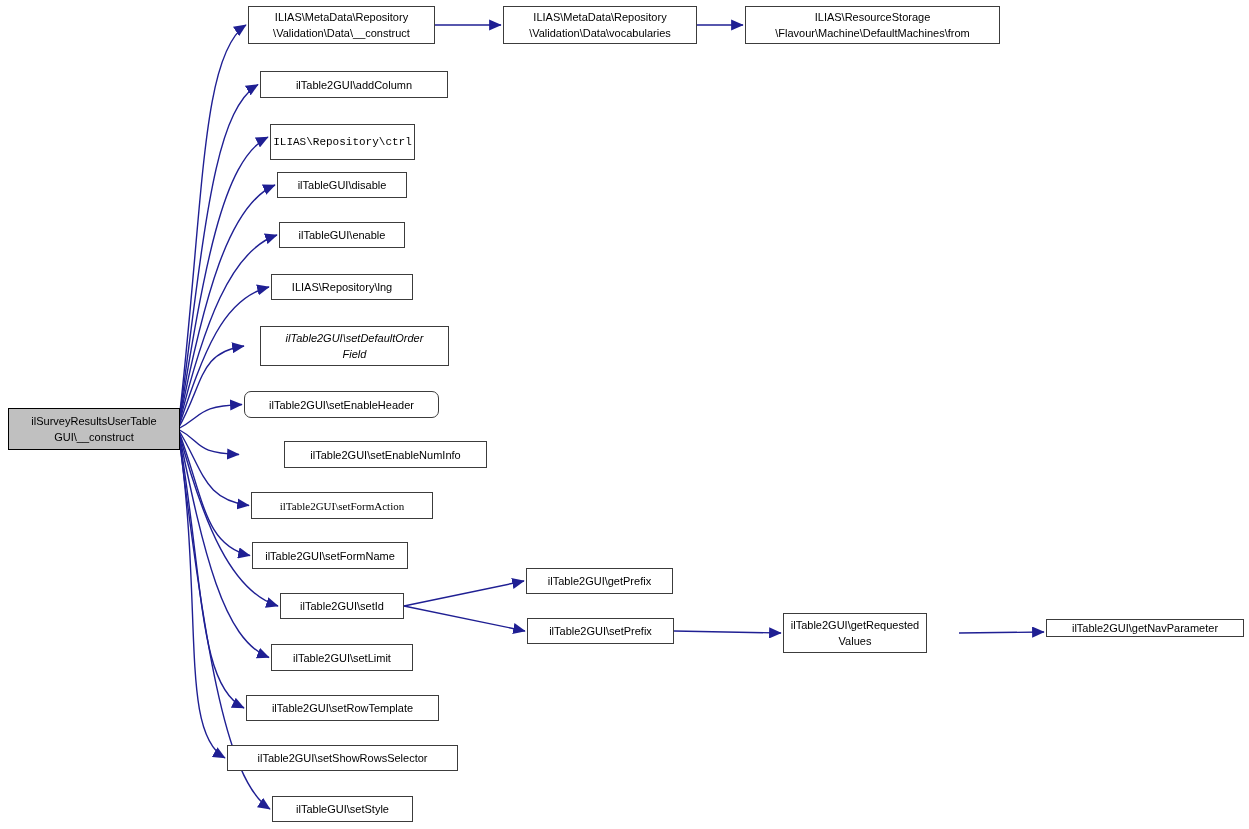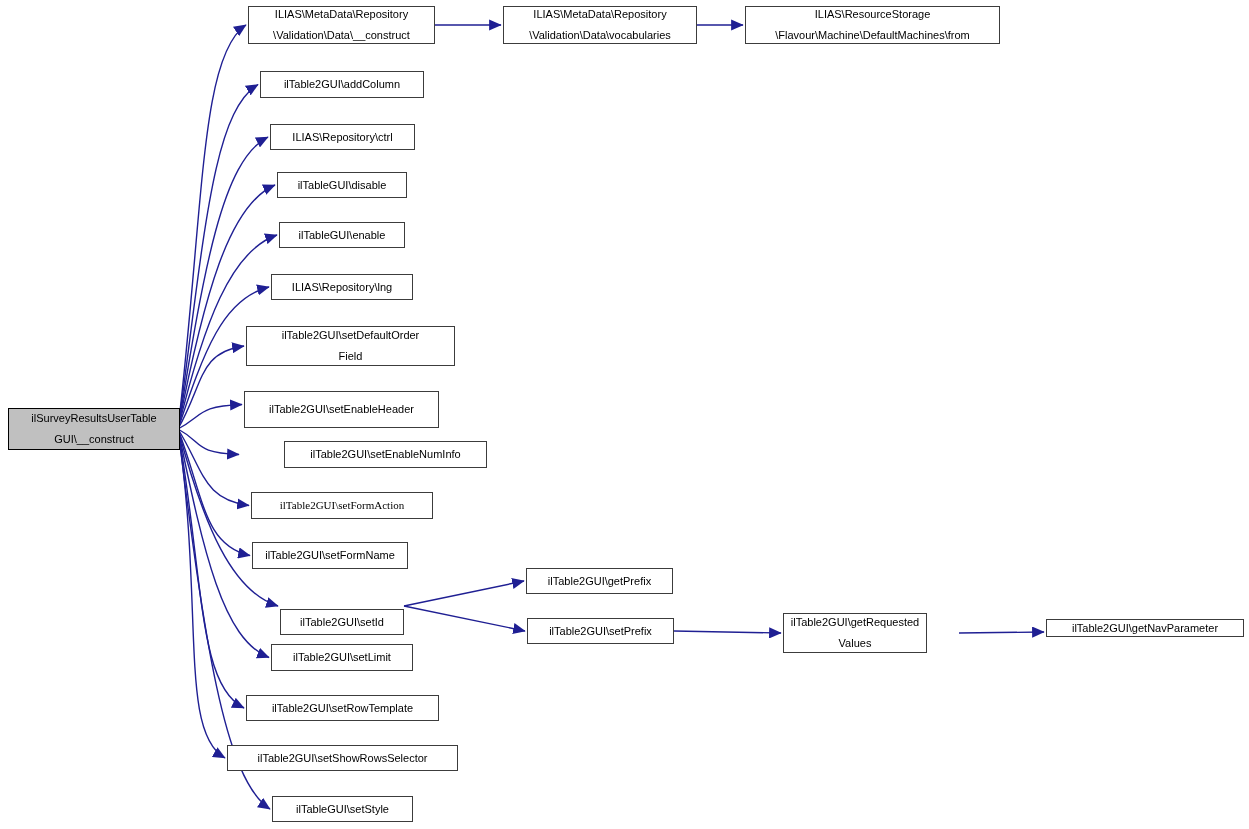--- a/index.html
+++ b/index.html
@@ -30,21 +30,21 @@
     box-sizing:border-box;
     display:flex;
     align-items:center;
     justify-content:center;
     text-align:center;
     white-space:pre-line;
     background:var(--node-fill);
     border:1px solid var(--node-border);
     color:var(--text);
     font-size:11px;
-    line-height:21px;
+    line-height:16px;
     padding:1px 3px;
     cursor:pointer;
   }
   .node.start{
     background:var(--start-fill);
     border:1.5px solid var(--start-border);
     cursor:default;
   }
 </style>
 </head>
@@ -82,32 +82,32 @@
     </svg>
   <div id="node-layer">
       <div class="node start" style="left: 8px; top: 408px; width: 172px; height: 42px;">ilSurveyResultsUserTable
 GUI\__construct</div>
       <div class="node" style="left: 248px; top: 6px; width: 187px; height: 38px;">ILIAS\MetaData\Repository
 \Validation\Data\__construct</div>
       <div class="node" style="left: 503px; top: 6px; width: 194px; height: 38px;">ILIAS\MetaData\Repository
 \Validation\Data\vocabularies</div>
       <div class="node" style="left: 745px; top: 6px; width: 255px; height: 38px;">ILIAS\ResourceStorage
 \Flavour\Machine\DefaultMachines\from</div>
-      <div class="node" style="left: 260px; top: 71px; width: 164px; height: 27px;">ilTable2GUI\addColumn</div>
-      <div class="node" style="left: 270px; top: 124px; width: 145px; height: 26px;">ILIAS\Repository\ctrl</div>
+      <div class="node" style="left: 260px; top: 71px; width: 188px; height: 27px;">ilTable2GUI\addColumn</div>
+      <div class="node" style="left: 270px; top: 124px; width: 145px; height: 36px; font-family: Liberation Mono, monospace;">ILIAS\Repository\ctrl</div>
       <div class="node" style="left: 277px; top: 172px; width: 130px; height: 26px;">ilTableGUI\disable</div>
       <div class="node" style="left: 279px; top: 222px; width: 126px; height: 26px;">ilTableGUI\enable</div>
       <div class="node" style="left: 271px; top: 274px; width: 142px; height: 26px;">ILIAS\Repository\lng</div>
-      <div class="node" style="left: 246px; top: 326px; width: 209px; height: 40px;">ilTable2GUI\setDefaultOrder
+      <div class="node" style="left: 260px; top: 326px; width: 189px; height: 40px; font-style: italic;">ilTable2GUI\setDefaultOrder
 Field</div>
-      <div class="node" style="left: 244px; top: 391px; width: 195px; height: 37px;">ilTable2GUI\setEnableHeader</div>
+      <div class="node" style="left: 244px; top: 391px; width: 195px; height: 27px; border-radius: 7px;">ilTable2GUI\setEnableHeader</div>
       <div class="node" style="left: 241px; top: 441px; width: 203px; height: 27px; margin-left: 43px;">ilTable2GUI\setEnableNumInfo</div>
       <div class="node" style="left: 251px; top: 492px; width: 182px; height: 27px; font-family: Liberation Serif, serif;">ilTable2GUI\setFormAction</div>
       <div class="node" style="left: 252px; top: 542px; width: 156px; height: 27px;">ilTable2GUI\setFormName</div>
-      <div class="node" style="left: 280px; top: 593px; width: 124px; height: 26px; margin-top: 16px;">ilTable2GUI\setId</div>
+      <div class="node" style="left: 280px; top: 593px; width: 124px; height: 26px;">ilTable2GUI\setId</div>
       <div class="node" style="left: 271px; top: 644px; width: 142px; height: 27px;">ilTable2GUI\setLimit</div>
       <div class="node" style="left: 246px; top: 695px; width: 193px; height: 26px;">ilTable2GUI\setRowTemplate</div>
       <div class="node" style="left: 227px; top: 745px; width: 231px; height: 26px;">ilTable2GUI\setShowRowsSelector</div>
       <div class="node" style="left: 272px; top: 796px; width: 141px; height: 26px;">ilTableGUI\setStyle</div>
       <div class="node" style="left: 526px; top: 568px; width: 147px; height: 26px;">ilTable2GUI\getPrefix</div>
       <div class="node" style="left: 527px; top: 618px; width: 147px; height: 26px;">ilTable2GUI\setPrefix</div>
       <div class="node" style="left: 783px; top: 613px; width: 144px; height: 40px;">ilTable2GUI\getRequested
 Values</div>
       <div class="node" style="left: 1046px; top: 619px; width: 198px; height: 18px;">ilTable2GUI\getNavParameter</div>
     </div>

